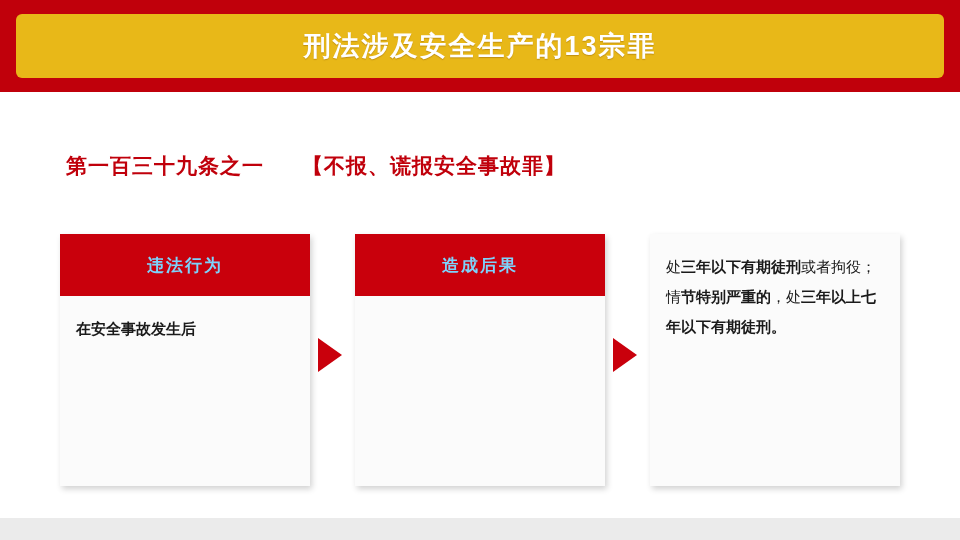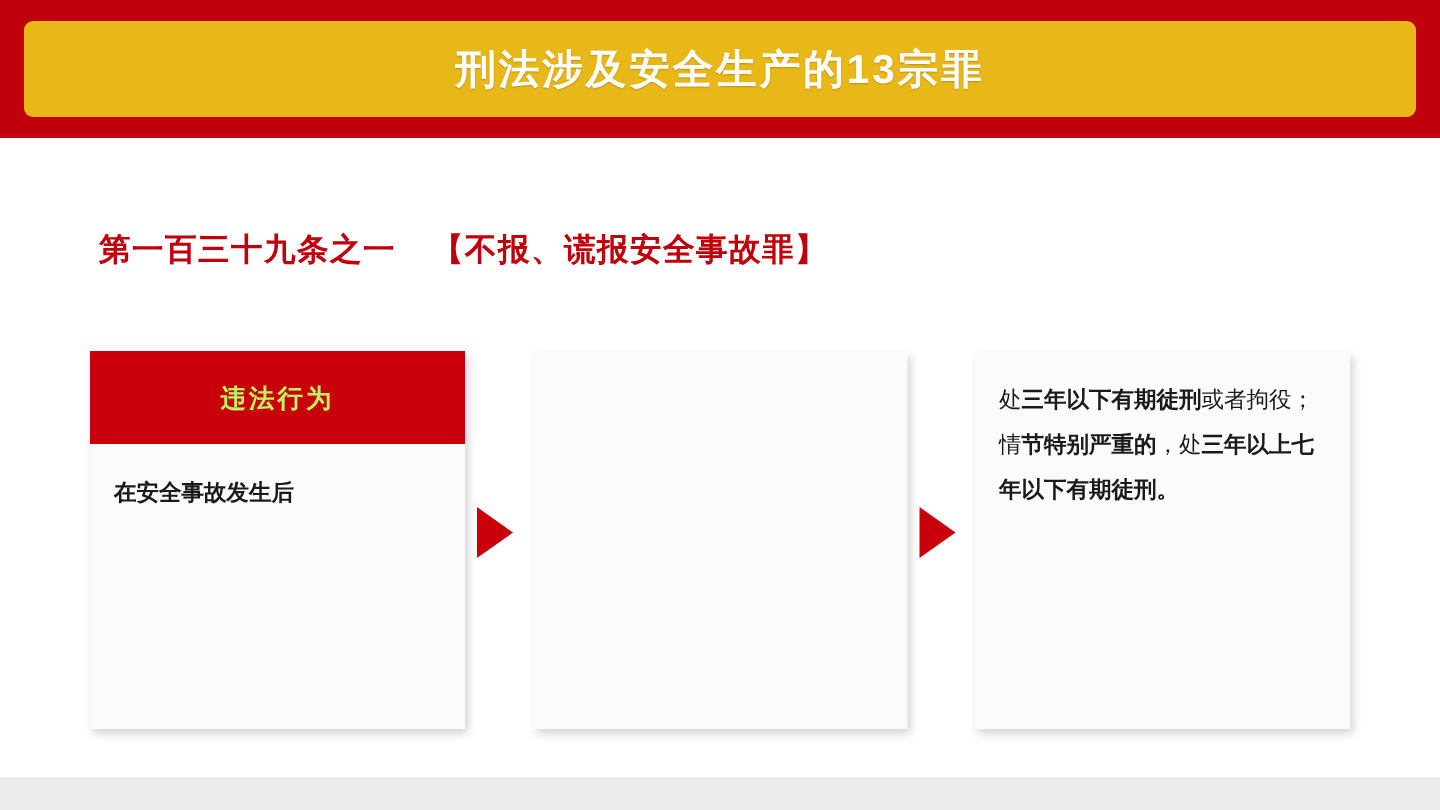--- a/index.html
+++ b/index.html
@@ -59,21 +59,21 @@
     color: #c0000b;
     font-size: 21px;
     font-weight: bold;
     letter-spacing: 1px;
   }
   .article-name {
     color: #c0000b;
     font-size: 21px;
     font-weight: bold;
     letter-spacing: 1px;
-    margin-left: 14px;
+    margin-left: 28px;
   }
   
   .cards {
     position: absolute;
     left: 60px; top: 234px;
     width: 840px; height: 252px;
   }
   .card {
     position: absolute;
     top: 0;
@@ -86,21 +86,21 @@
   .card-2 { left: 295px; }
   .card-3 { left: 590px; }
   .card-head {
     height: 62px;
     background: #c9000c;
     display: flex;
     align-items: center;
     justify-content: center;
   }
   .card-head span {
-    color: #bef264;
+    color: #7dd3fc;
     font-size: 17px;
     font-weight: bold;
     letter-spacing: 2px;
   }
   .card-body {
     padding: 18px 16px 14px 16px;
     font-size: 15px;
     line-height: 30px;
     color: #1a1a1a;
     font-weight: bold;
@@ -149,20 +149,23 @@
     <div class="card card-1">
       <div class="card-head">
         <span>违法行为</span>
       </div>
       <div class="card-body">在安全事故发生后</div>
     </div>
 
     <div class="arrow arrow-1"></div>
 
     <div class="card card-2">
+      <div class="card-head">
+        <span>造成后果</span>
+      </div>
     </div>
 
     <div class="arrow arrow-2"></div>
 
     <div class="card card-3">
       <div class="card-body normal">处<b>三年以下有期徒刑</b>或者拘役；情<b>节特别严重的</b>，处<b>三年以上七年以下有期徒刑。</b></div>
     </div>
 
   </div>
 

